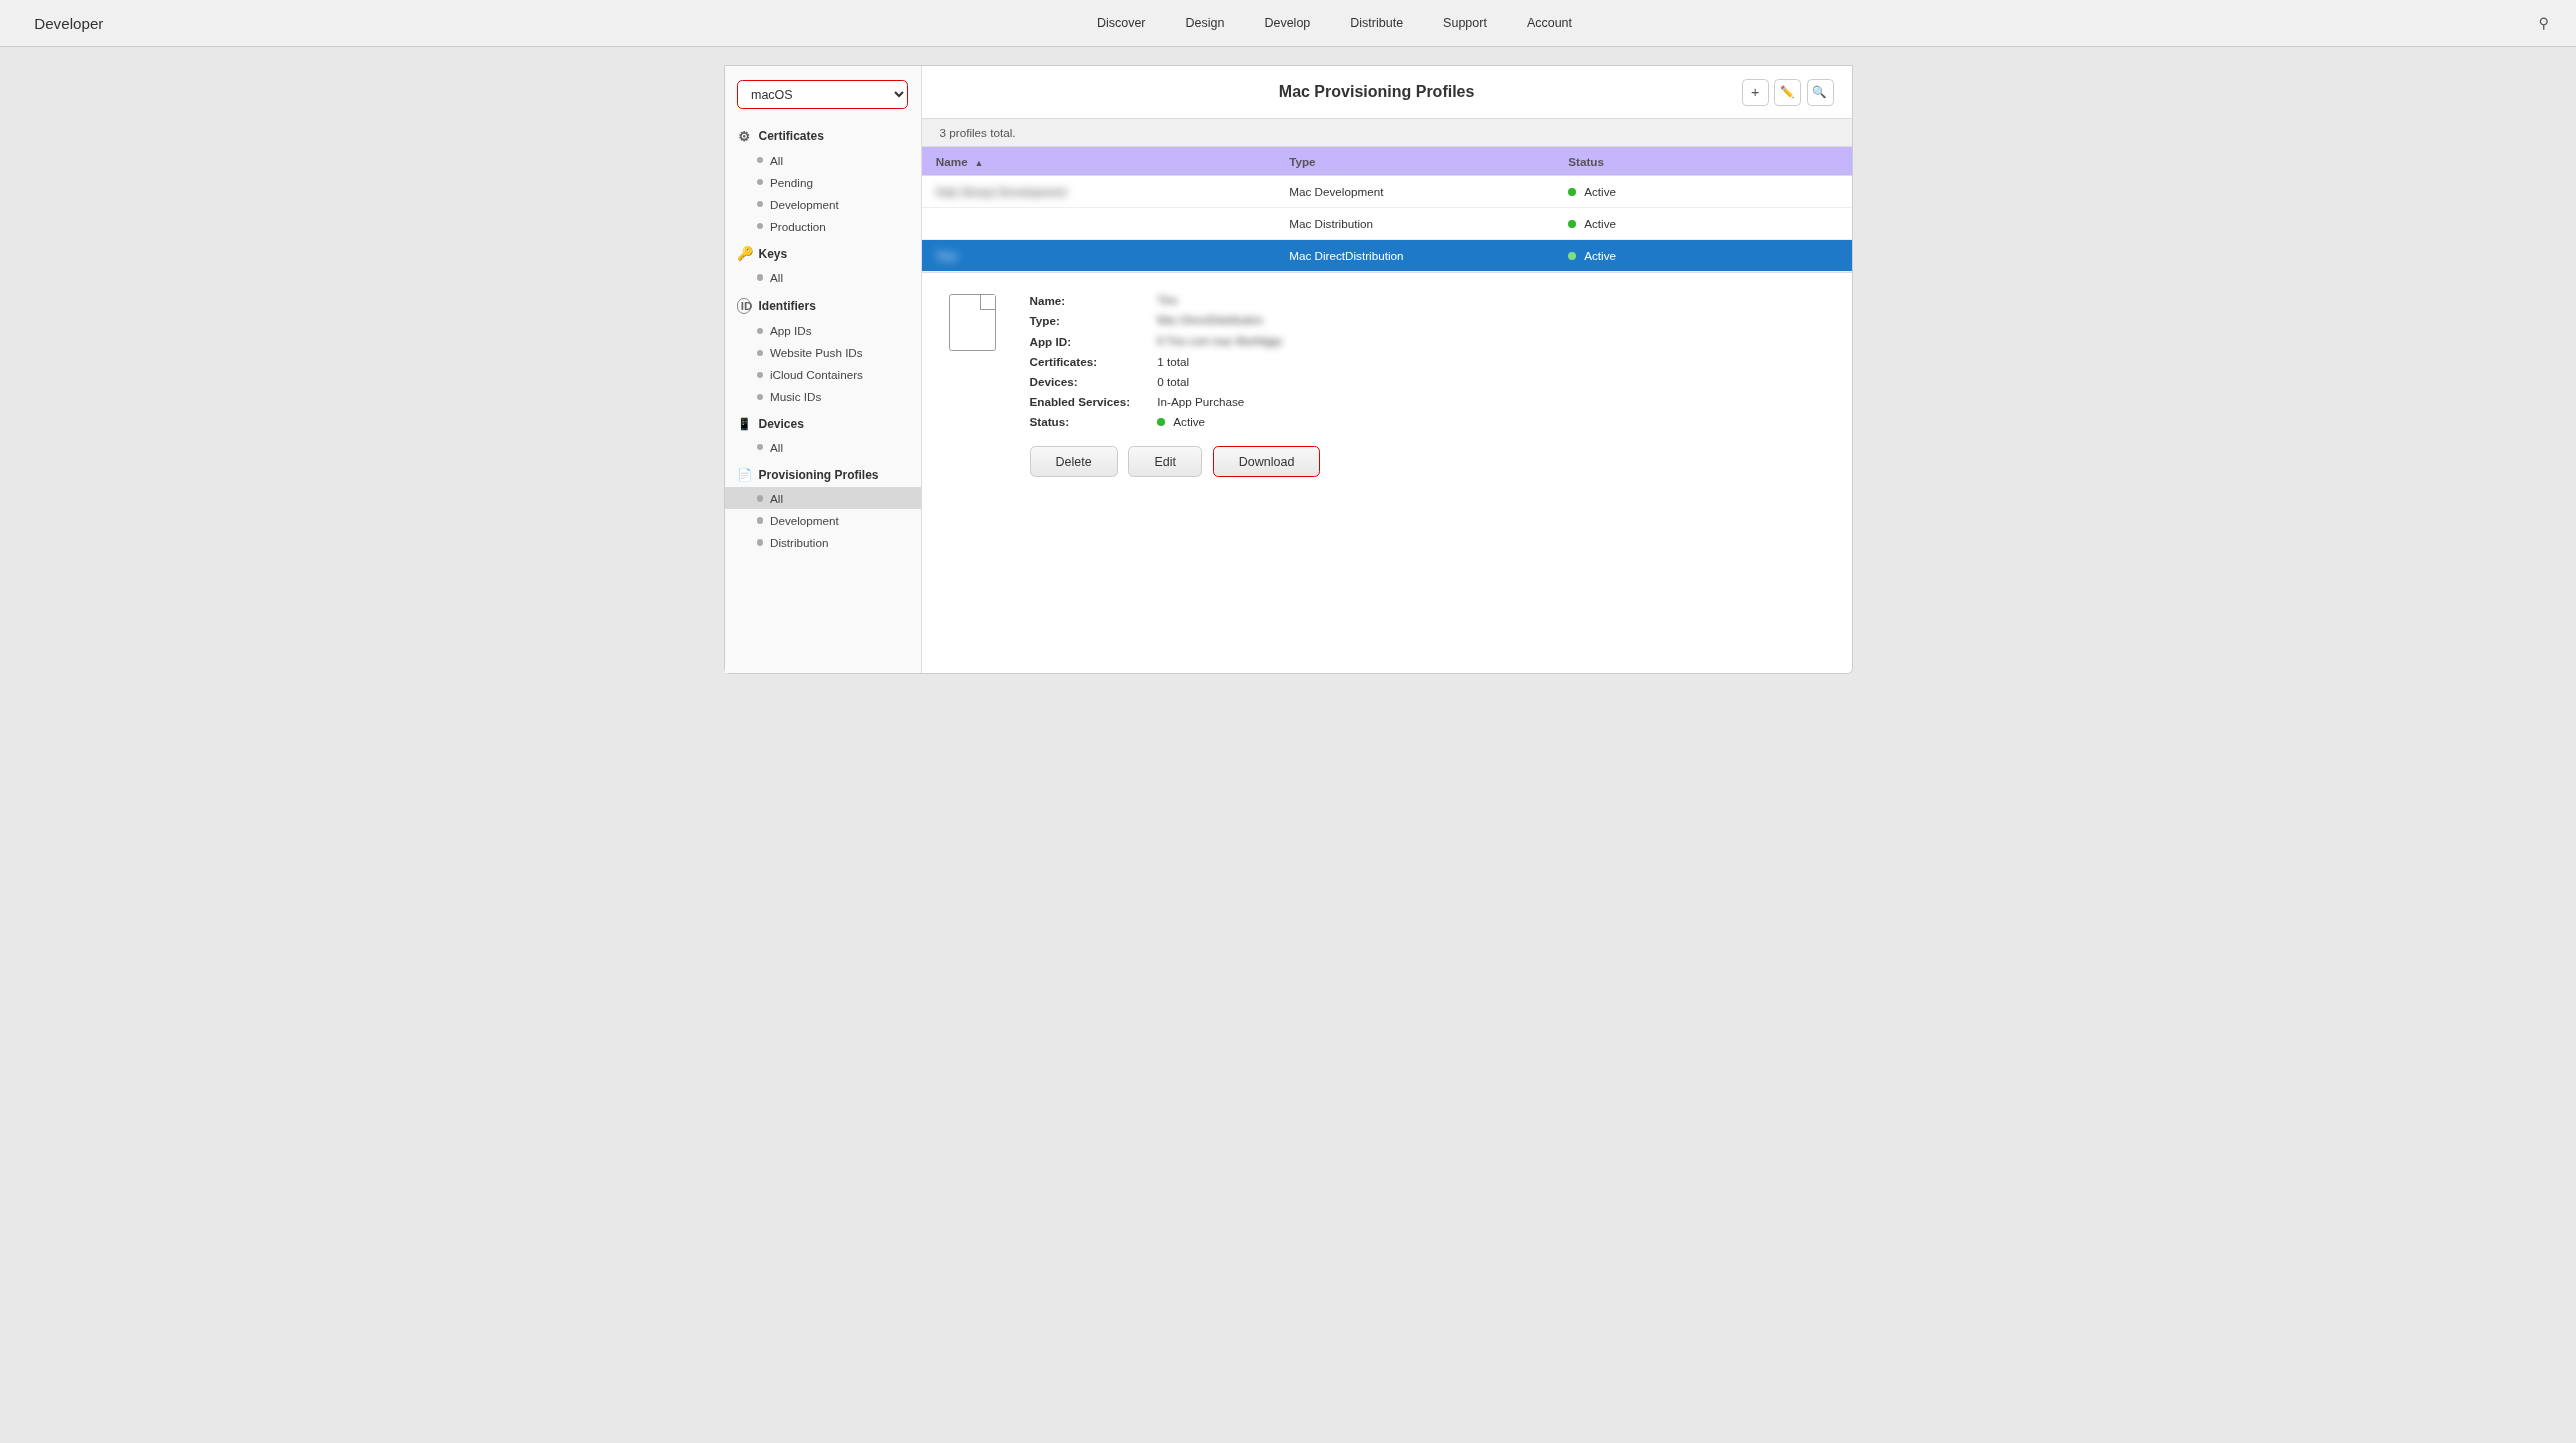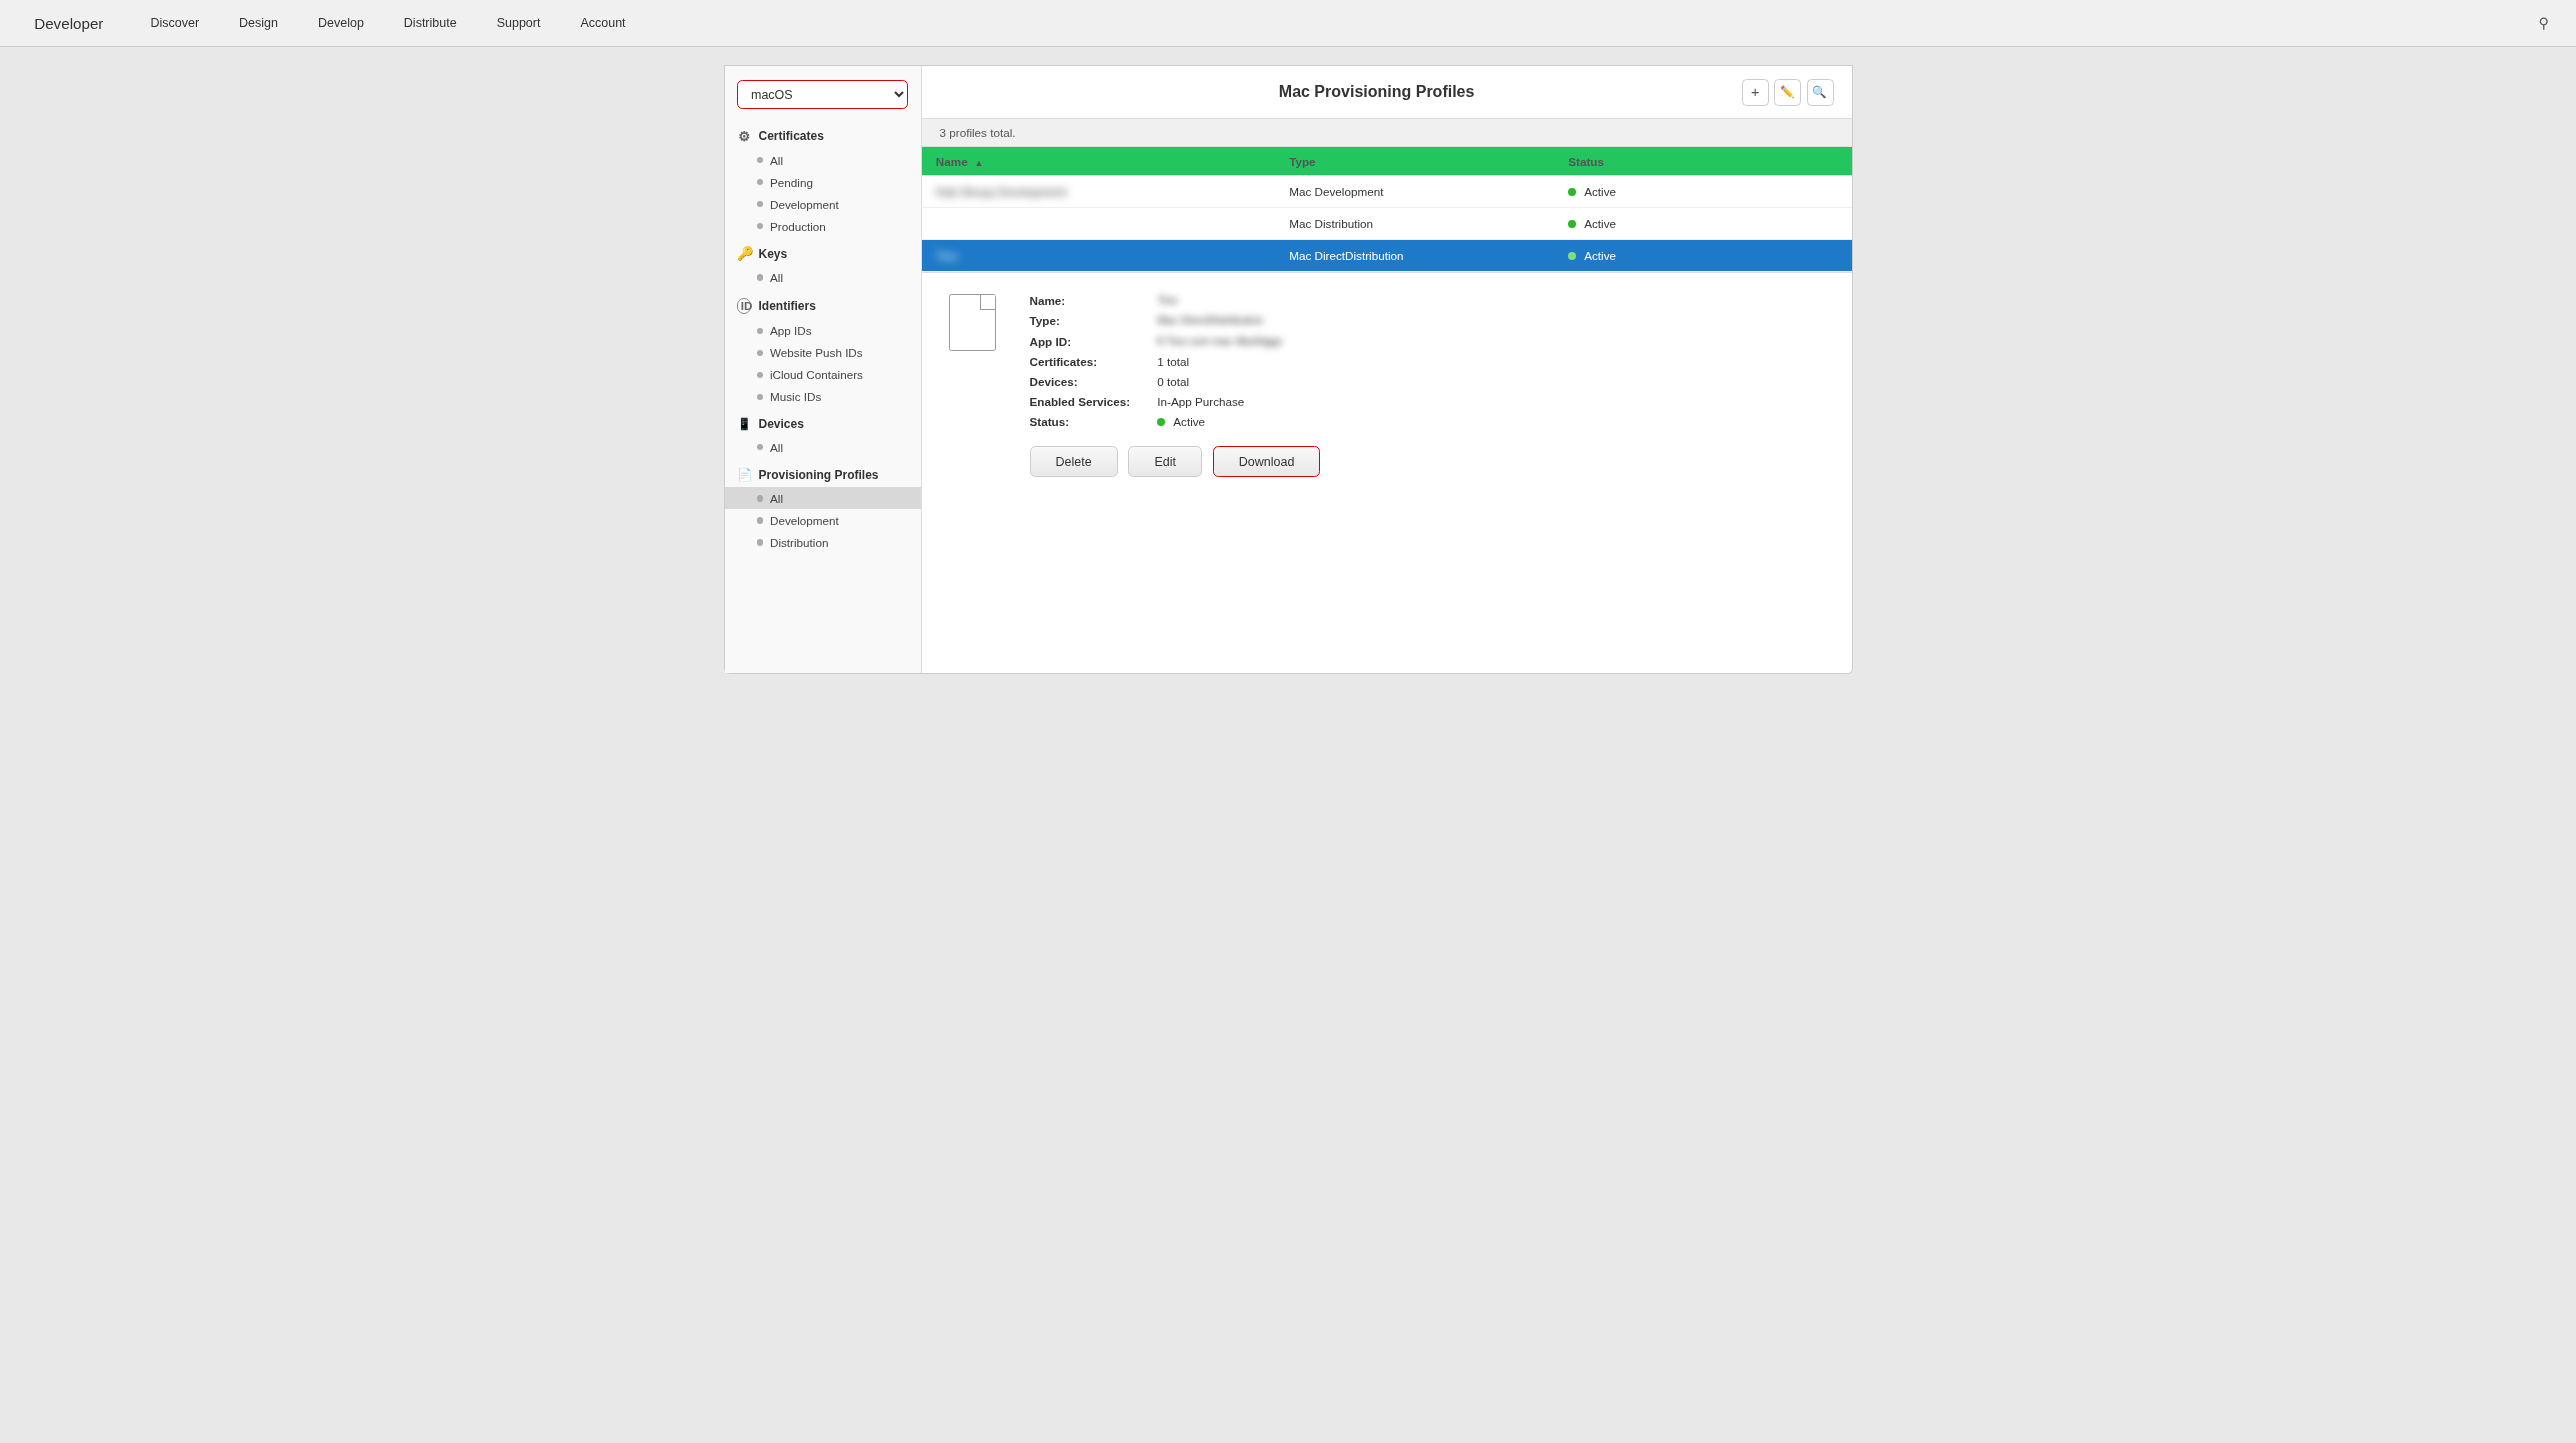--- a/index.html
+++ b/index.html
@@ -34,21 +34,21 @@
     .nav-brand {
       font-size: 15.2px;
       font-weight: 500;
       color: #333;
     }
     .nav-links {
       display: flex;
       align-items: center;
       gap: 0;
       flex: 1;
-      justify-content: flex-start;
+      justify-content: center;
     }
     .nav-link {
       padding: 0 20px;
       font-size: 12.5px;
       color: #333;
       text-decoration: none;
       height: 47px;
       display: flex;
       align-items: center;
     }
@@ -222,21 +222,21 @@
       width: 100%;
       border-collapse: collapse;
     }
     .profiles-table th {
       text-align: left;
       padding: 7.2px 14.3px;
       font-size: 11.7px;
       font-weight: 600;
       color: #555;
       border-bottom: 0.9px solid #ddd;
-      background: #22c55e;
+      background: #c4b5fd;
     }
     .th-name { width: 38%; cursor: pointer; }
     .th-type { width: 30%; }
     .th-status { width: 32%; }
     .profiles-table td {
       padding: 9px 14.3px;
       font-size: 11.7px;
       border-bottom: 0.9px solid #eee;
     }
     .row-selected {

